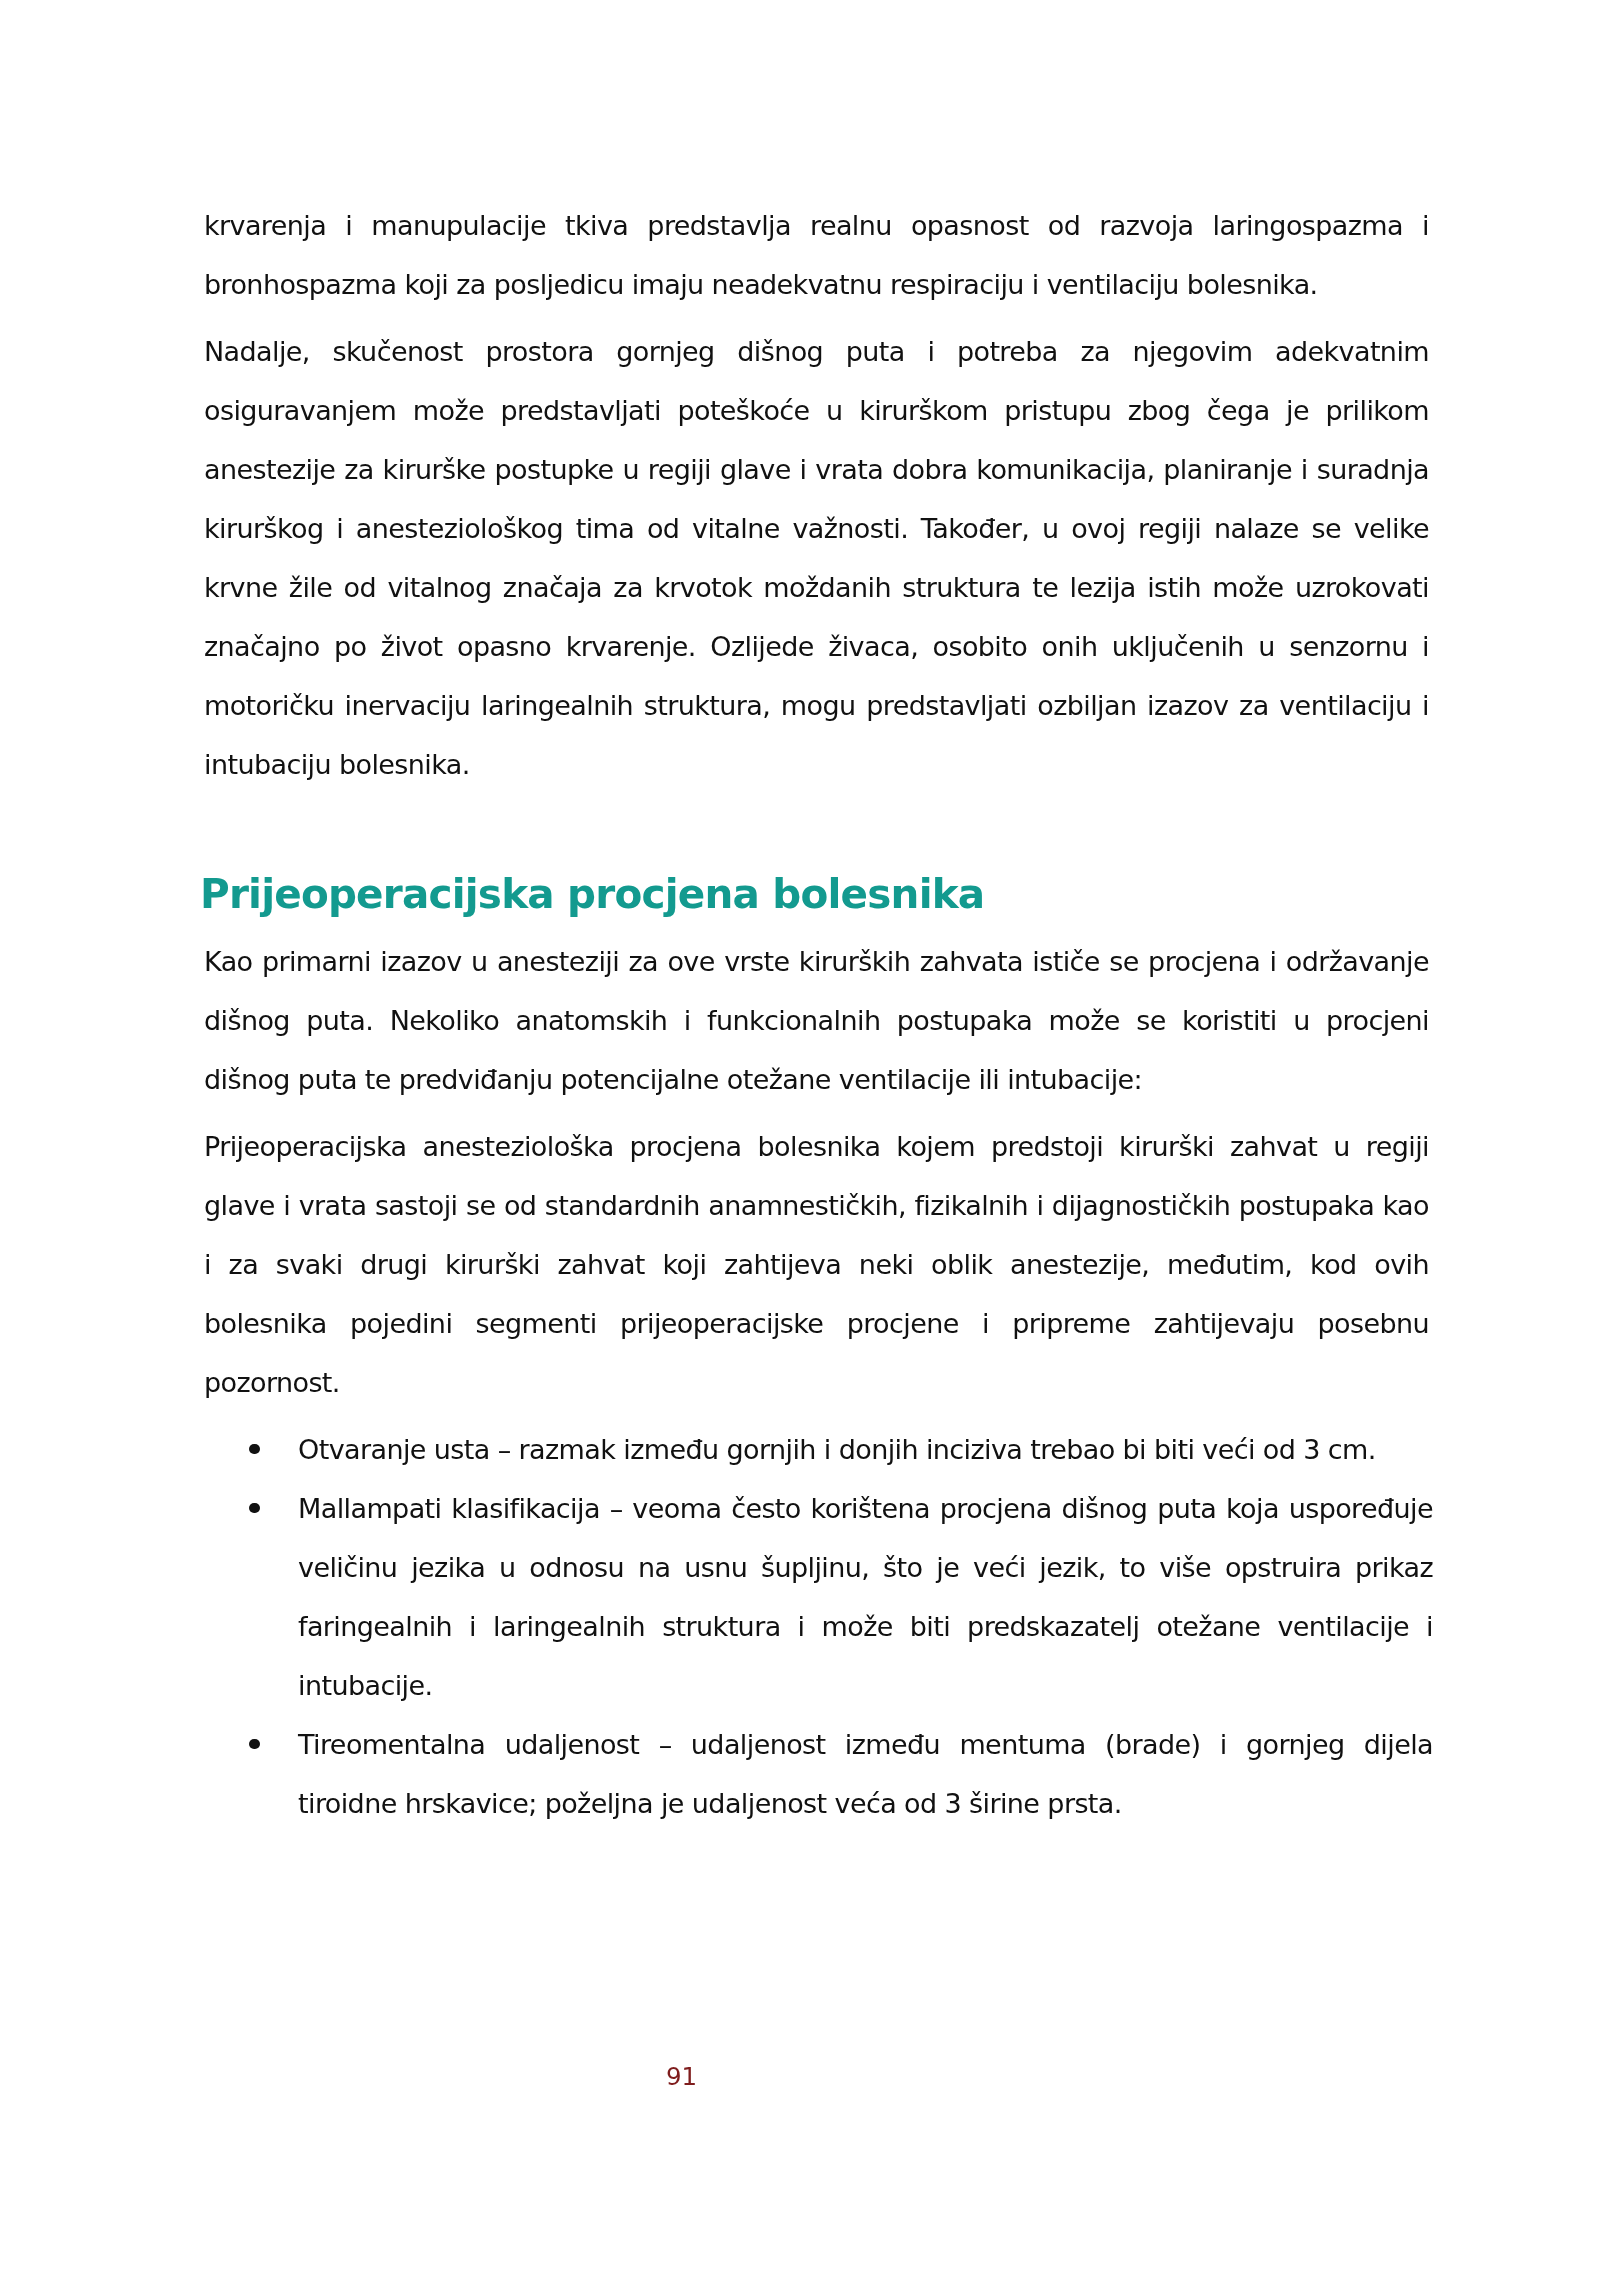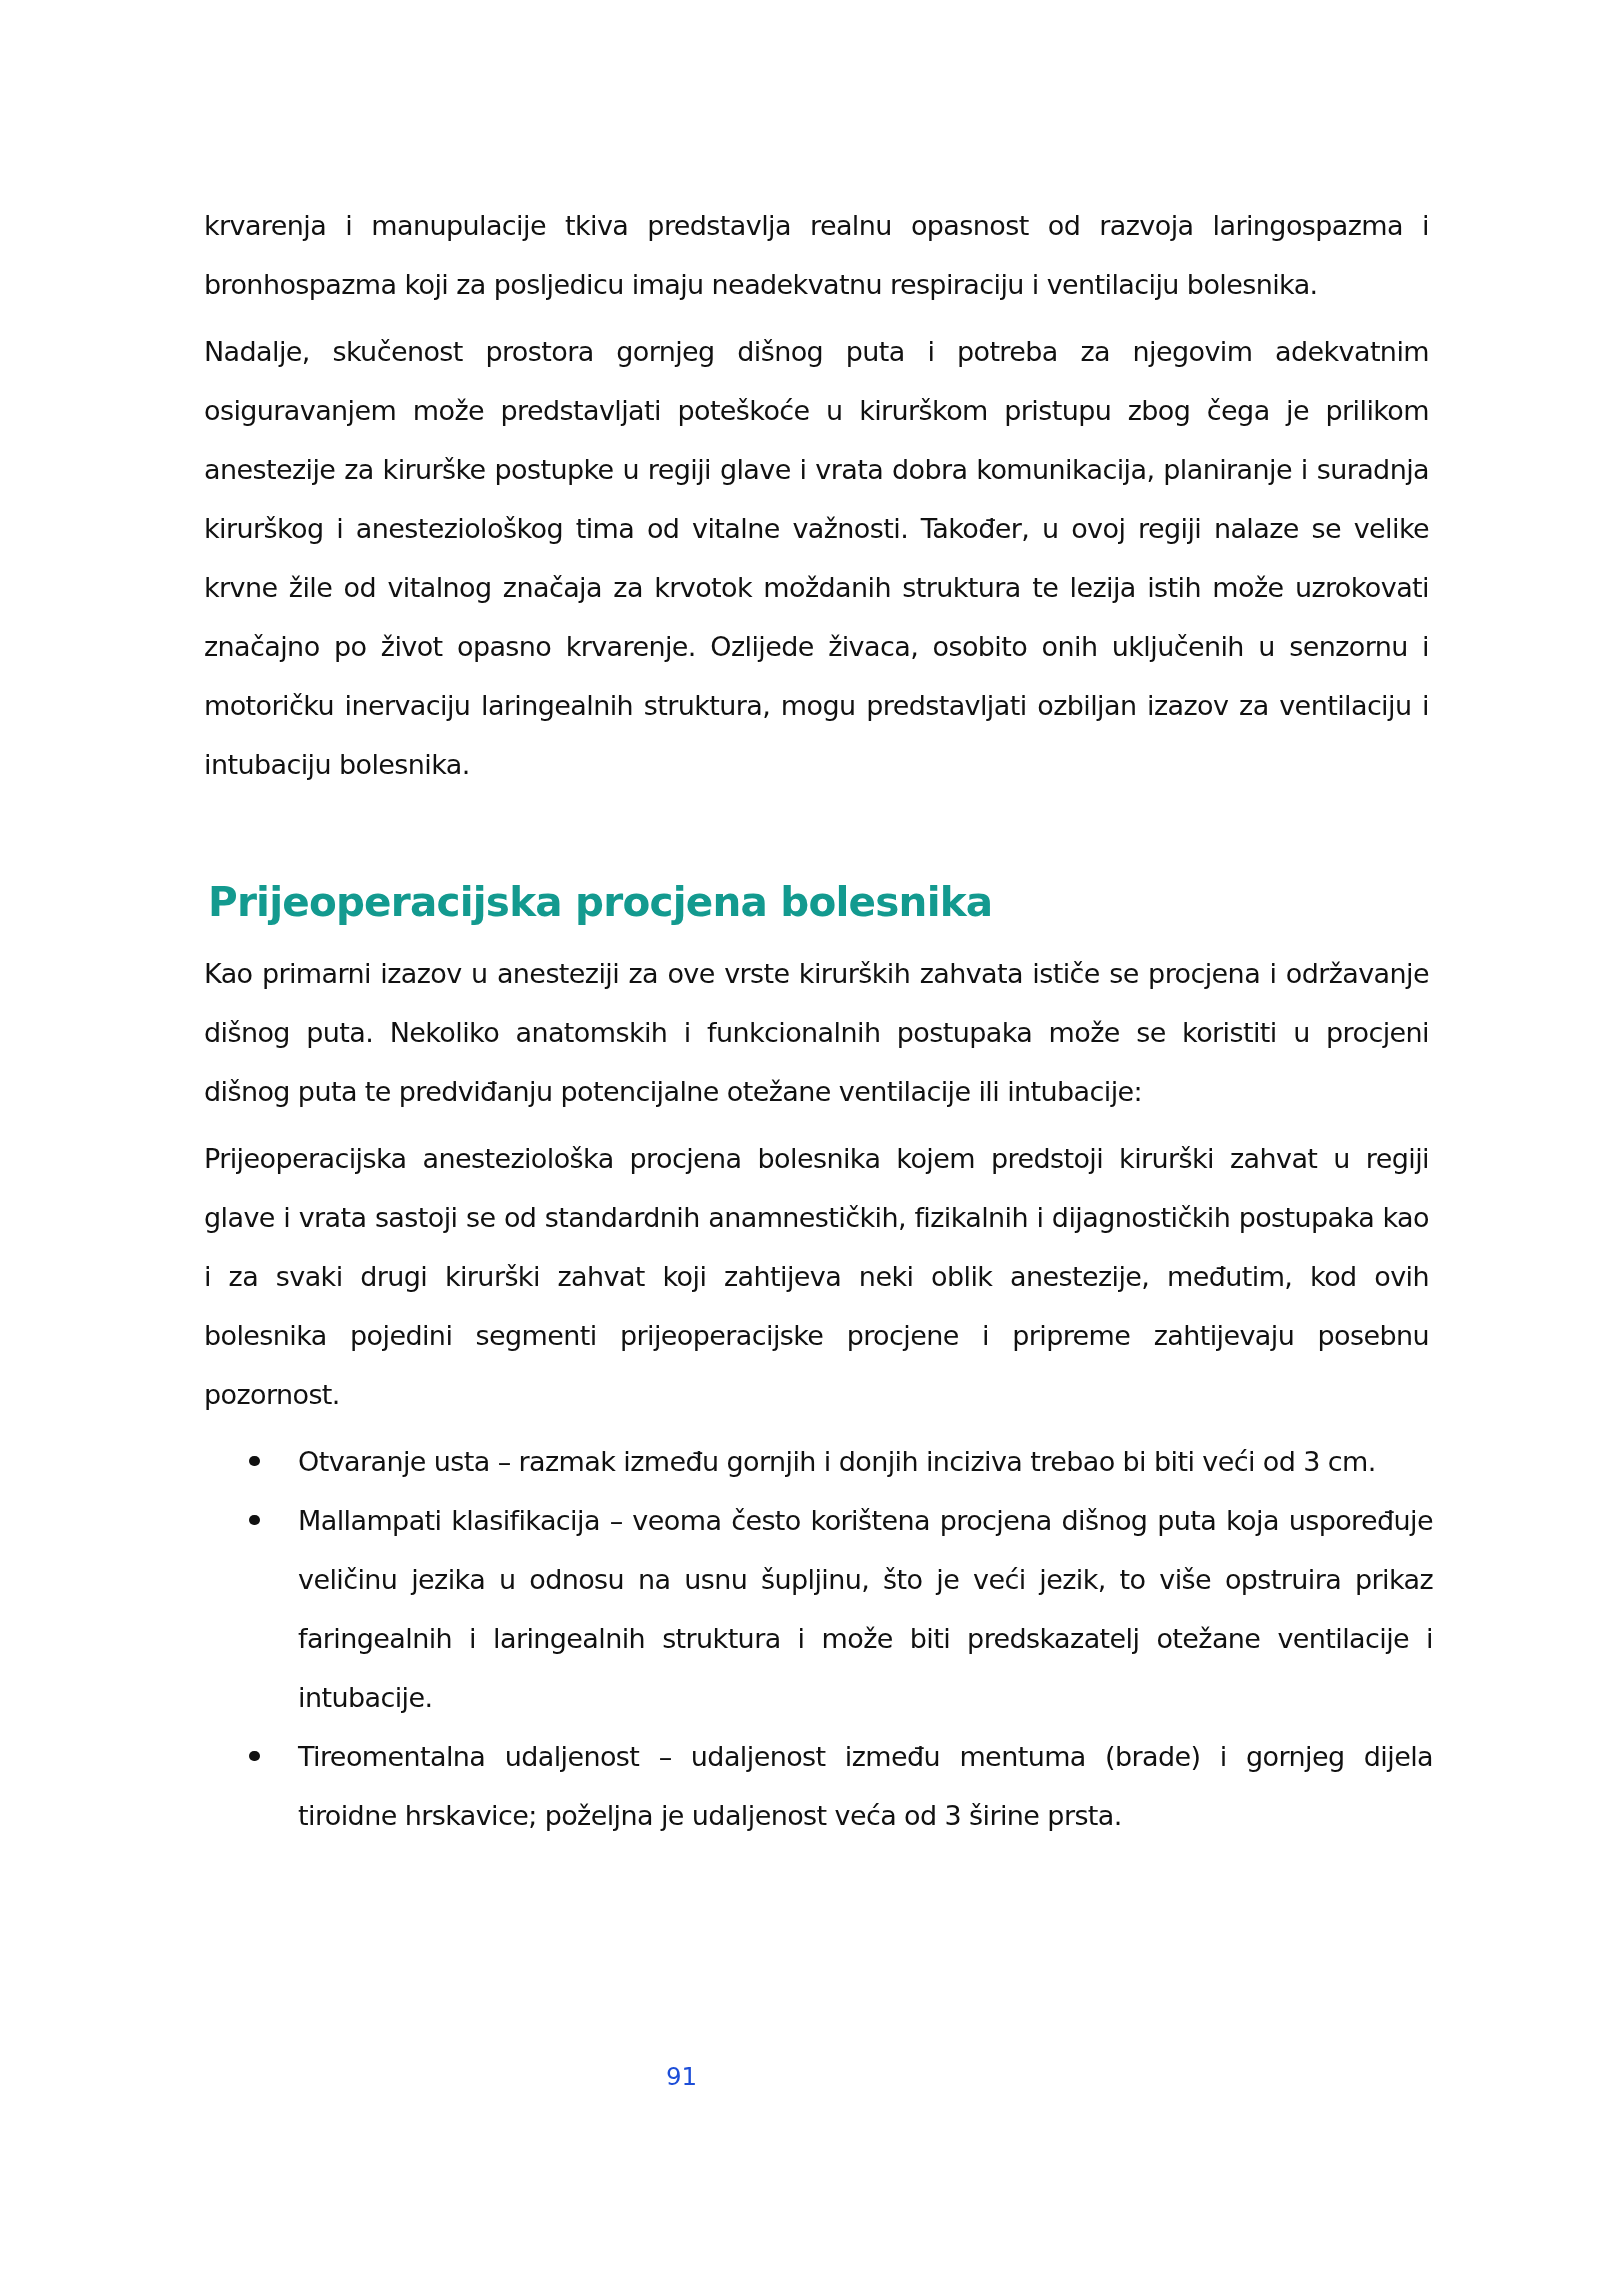--- a/index.html
+++ b/index.html
@@ -2,27 +2,27 @@
 <html><head>
 <meta charset="utf-8">
 <style>
   html, body { margin: 0; padding: 0; background: #ffffff; }
   body { width: 1621px; height: 2293px; position: relative; overflow: hidden; }
   .page { position: absolute; left: 196px; top: 188px; width: 1241px;
           font-family: "DejaVu Sans", sans-serif; font-size: 27px; color: #111111;
           letter-spacing: -0.6px; }
   .p { margin: 8px; line-height: 59px; text-align: justify; }
   .gap { height: 59px; }
-  .heading { margin: 12px; line-height: 59px; color: #139a8f; font-weight: bold; letter-spacing: -0.8px; }
+  .heading { margin: 4px; line-height: 59px; color: #139a8f; font-weight: bold; letter-spacing: -0.8px; }
   ul.bullets { list-style: none; margin: 4px; padding: 0; }
   ul.bullets li { position: relative; padding-left: 98px; line-height: 59px; text-align: justify; }
   ul.bullets li .dot { position: absolute; left: 49px; top: 23.5px; width: 10.8px; height: 10.8px;
                        border-radius: 50%; background: #111111; }
   .page-number { position: absolute; left: 0; width: 1363px; top: 2062px; text-align: center;
-                 font-family: "DejaVu Sans", sans-serif; font-size: 24.5px; color: #1d4ed8; }
+                 font-family: "DejaVu Sans", sans-serif; font-size: 24.5px; color: #7f1d1d; }
 </style>
 </head>
 <body>
 
 <div class="page">
   <p class="p">krvarenja i manupulacije tkiva predstavlja realnu opasnost od razvoja laringospazma i bronhospazma koji za posljedicu imaju neadekvatnu respiraciju i ventilaciju bolesnika.</p>
   <p class="p">Nadalje, skučenost prostora gornjeg dišnog puta i potreba za njegovim adekvatnim osiguravanjem može predstavljati poteškoće u kirurškom pristupu zbog čega je prilikom anestezije za kirurške postupke u regiji glave i vrata dobra komunikacija, planiranje i suradnja kirurškog i anesteziološkog tima od vitalne važnosti. Također, u ovoj regiji nalaze se velike krvne žile od vitalnog značaja za krvotok moždanih struktura te lezija istih može uzrokovati značajno po život opasno krvarenje. Ozlijede živaca, osobito onih uključenih u senzornu i motoričku inervaciju laringealnih struktura, mogu predstavljati ozbiljan izazov za ventilaciju i intubaciju bolesnika.</p>
   <div class="gap"></div>
   <h2 class="heading">Prijeoperacijska procjena bolesnika</h2>
   <p class="p">Kao primarni izazov u anesteziji za ove vrste kirurških zahvata ističe se procjena i održavanje dišnog puta. Nekoliko anatomskih i funkcionalnih postupaka može se koristiti u procjeni dišnog puta te predviđanju potencijalne otežane ventilacije ili intubacije:</p>

